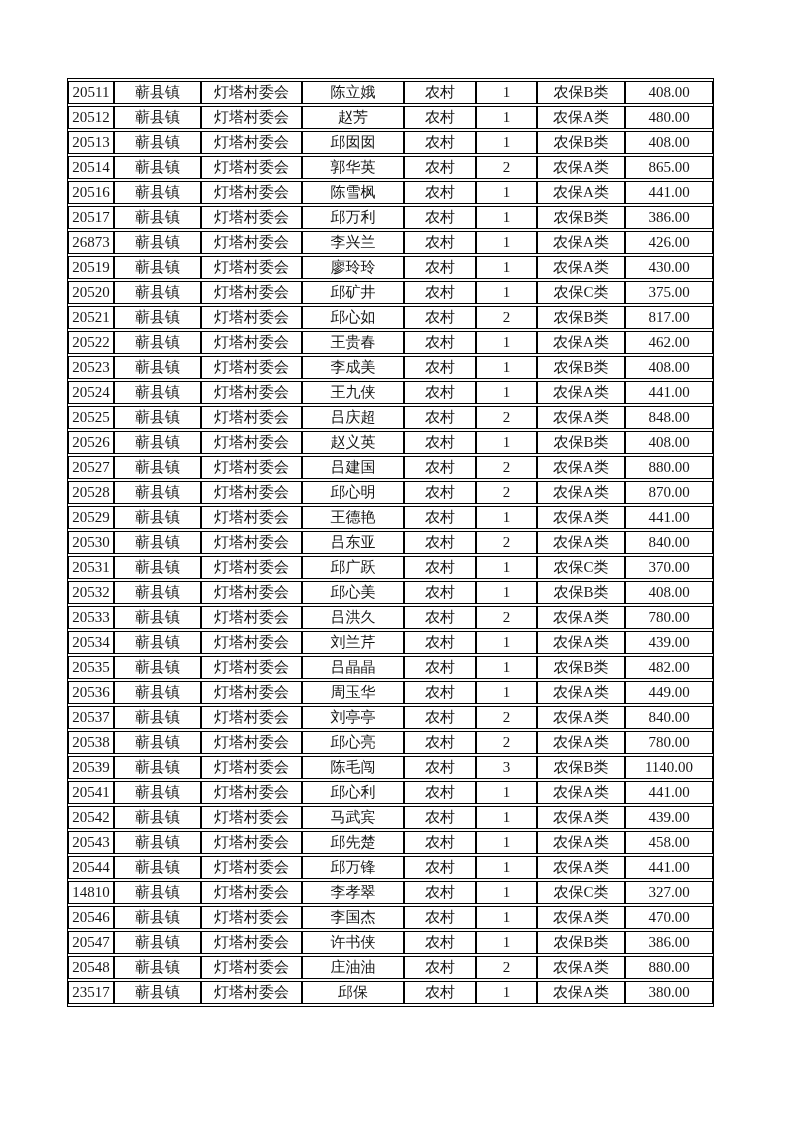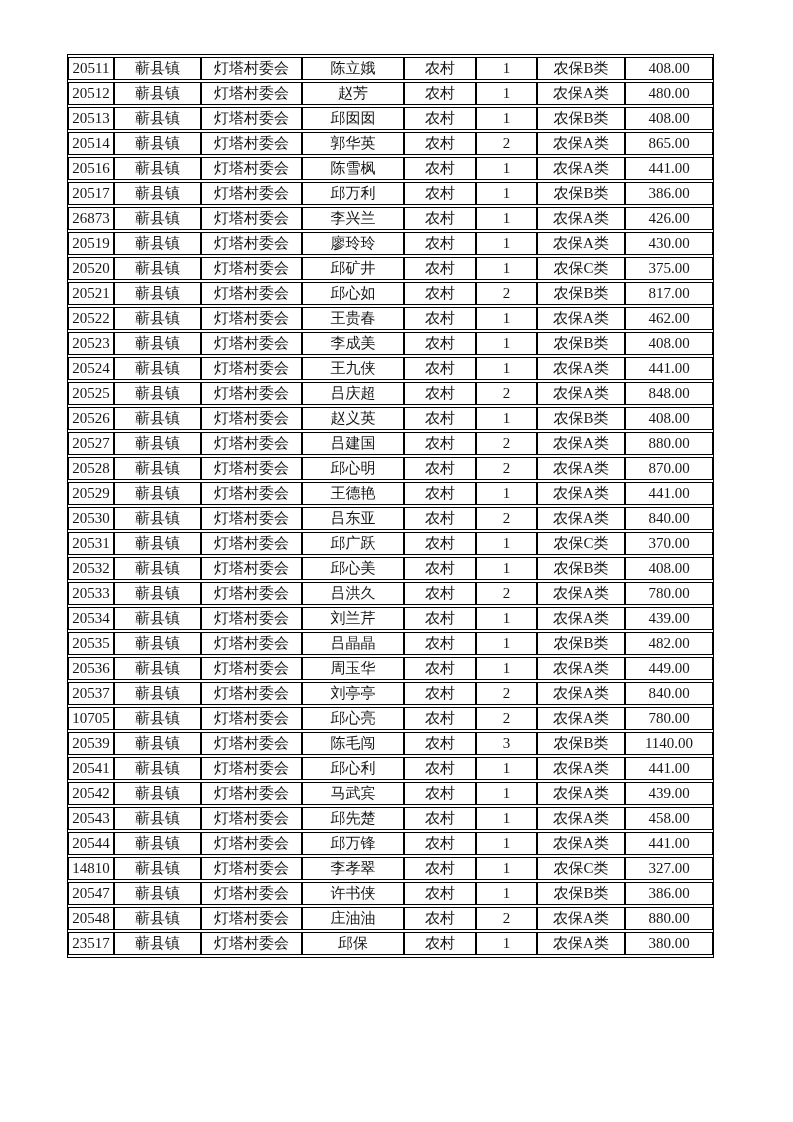--- a/index.html
+++ b/index.html
@@ -12,21 +12,21 @@
     width: 793px;
     height: 1122px;
     background: #ffffff;
     overflow: hidden;
     font-family: "Liberation Serif", "DejaVu Serif", serif;
     color: #151515;
   }
   table.roster {
     position: absolute;
     left: 67px;
-    top: 54px;
+    top: 78px;
     width: 645px;
     table-layout: fixed;
     border-collapse: separate;
     border-spacing: 0 2px;
     border: 1px solid #000;
     background: #ffffff;
   }
   table.roster td {
     border: 1px solid #000;
     height: 21px;
@@ -317,21 +317,21 @@
           <td>20537</td>
           <td>蕲县镇</td>
           <td>灯塔村委会</td>
           <td>刘亭亭</td>
           <td>农村</td>
           <td>2</td>
           <td>农保A类</td>
           <td>840.00</td>
         </tr>
         <tr>
-          <td>10705</td>
+          <td>20538</td>
           <td>蕲县镇</td>
           <td>灯塔村委会</td>
           <td>邱心亮</td>
           <td>农村</td>
           <td>2</td>
           <td>农保A类</td>
           <td>780.00</td>
         </tr>
         <tr>
           <td>20539</td>
@@ -385,20 +385,30 @@
         </tr>
         <tr>
           <td>14810</td>
           <td>蕲县镇</td>
           <td>灯塔村委会</td>
           <td>李孝翠</td>
           <td>农村</td>
           <td>1</td>
           <td>农保C类</td>
           <td>327.00</td>
+        </tr>
+        <tr>
+          <td>20546</td>
+          <td>蕲县镇</td>
+          <td>灯塔村委会</td>
+          <td>李国杰</td>
+          <td>农村</td>
+          <td>1</td>
+          <td>农保A类</td>
+          <td>470.00</td>
         </tr>
         <tr>
           <td>20547</td>
           <td>蕲县镇</td>
           <td>灯塔村委会</td>
           <td>许书侠</td>
           <td>农村</td>
           <td>1</td>
           <td>农保B类</td>
           <td>386.00</td>

